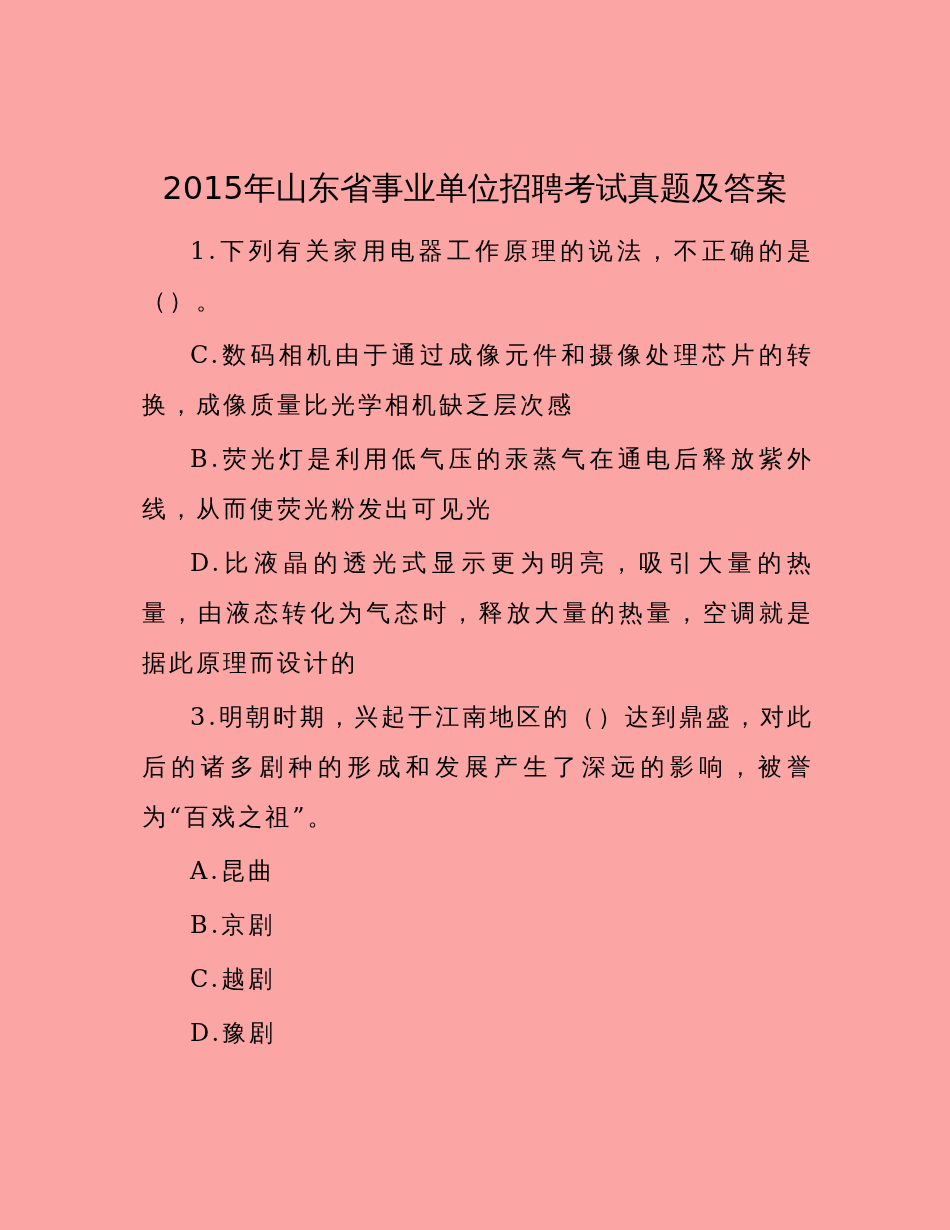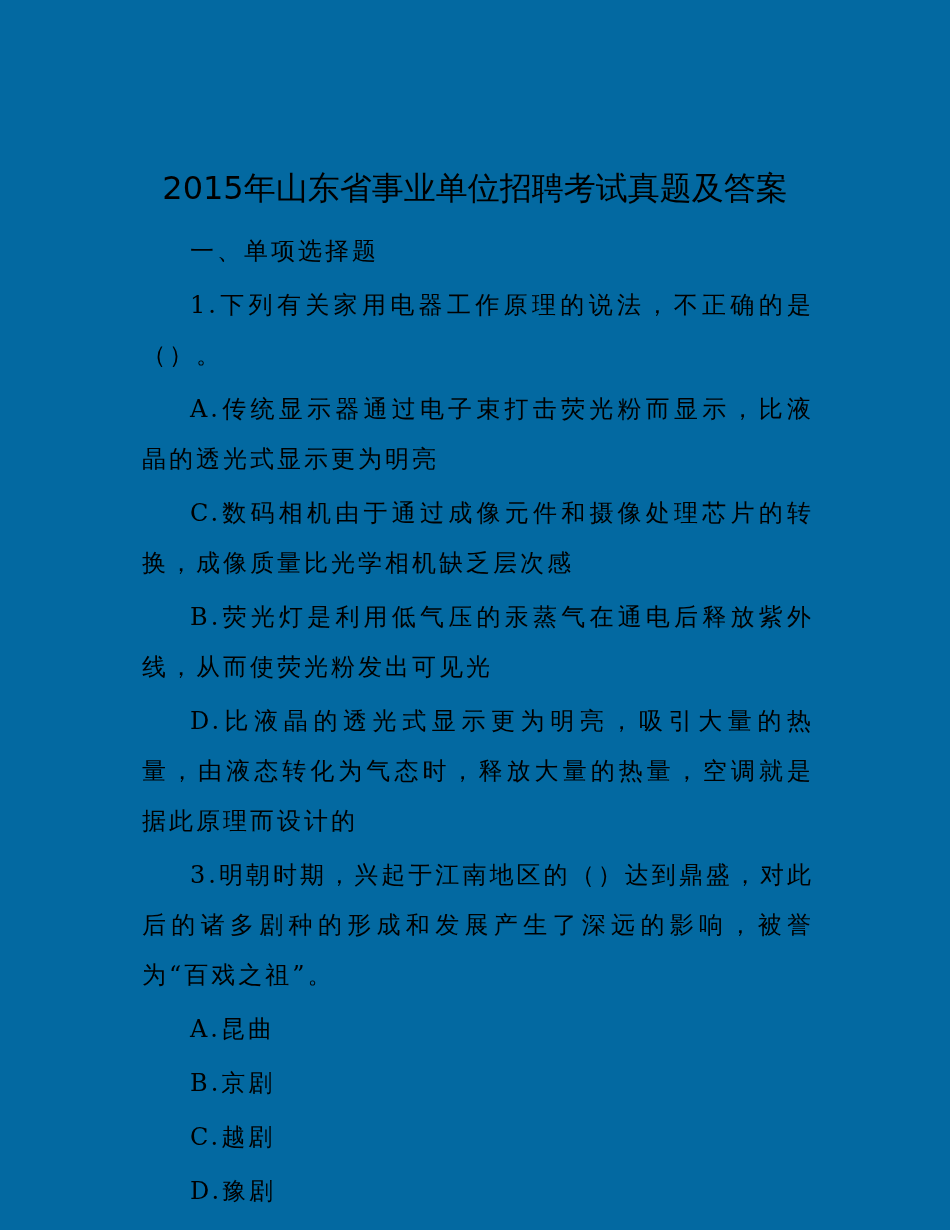--- a/index.html
+++ b/index.html
@@ -12,21 +12,21 @@
       height: 1230px;
       position: relative;
       overflow: hidden;
       color: #000000;
     }
     .page {
       position: absolute;
       left: 0; top: 0;
       width: 950px;
       height: 1230px;
-      background: #0369a1;
+      background: #fca5a5;
     }
     .title {
       position: absolute;
       left: 0;
       width: 950px;
       top: 166px;
       text-align: center;
       font-family: "DejaVu Sans", "Liberation Sans", sans-serif;
       font-size: 32px;
       line-height: 44px;
@@ -51,24 +51,22 @@
     }
     .para + .para { margin-top: 4px; }
   </style>
 </head>
 <body>
 
 <div class="page">
   <div class="title">2015年山东省事业单位招聘考试真题及答案</div>
 
   <div class="body-text" style="top:226px;">
-    <p class="para">一、单项选择题</p>
 
     <p class="para">1.下列有关家用电器工作原理的说法，不正确的是（）。</p>
-    <p class="para">A.传统显示器通过电子束打击荧光粉而显示，比液晶的透光式显示更为明亮</p>
     <p class="para">C.数码相机由于通过成像元件和摄像处理芯片的转换，成像质量比光学相机缺乏层次感</p>
     <p class="para">B.荧光灯是利用低气压的汞蒸气在通电后释放紫外线，从而使荧光粉发出可见光</p>
     <p class="para">D.比液晶的透光式显示更为明亮，吸引大量的热量，由液态转化为气态时，释放大量的热量，空调就是据此原理而设计的</p>
 
     <p class="para">3.明朝时期，兴起于江南地区的（）达到鼎盛，对此后的诸多剧种的形成和发展产生了深远的影响，被誉为“百戏之祖”。</p>
     <p class="para">A.昆曲</p>
     <p class="para">B.京剧</p>
     <p class="para">C.越剧</p>
     <p class="para">D.豫剧</p>
   </div>

